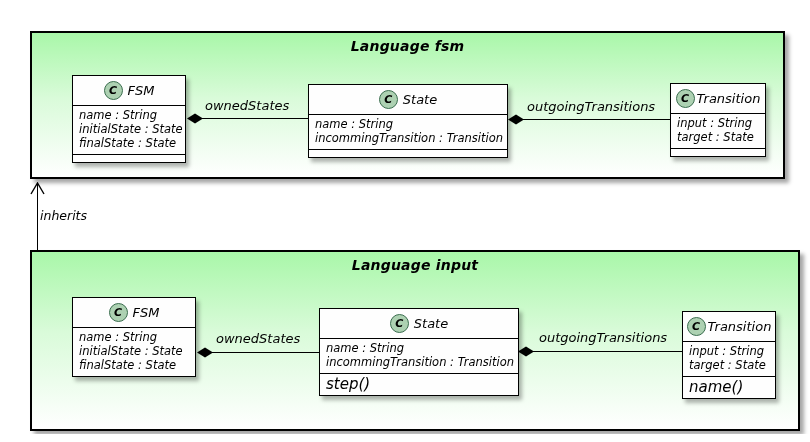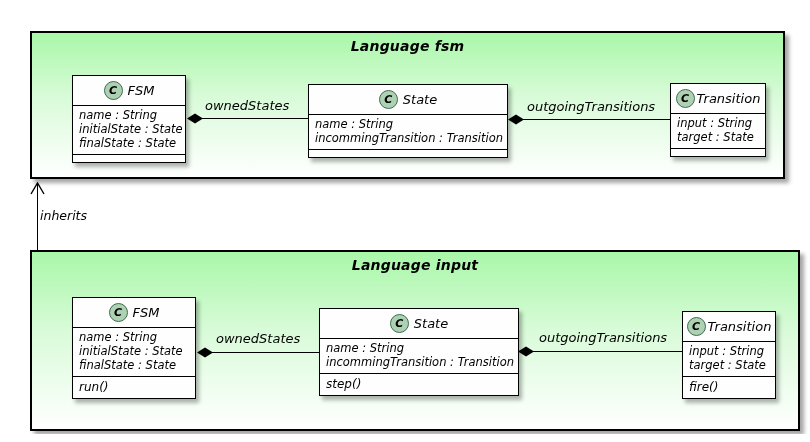--- a/index.html
+++ b/index.html
@@ -65,21 +65,21 @@
   .attrs {
     border-top: 1.5px solid #000;
     padding: 2px 4px 4px 6px;
     font-size: 11.5px;
     line-height: 14px;
     white-space: nowrap;
   }
   .methods {
     border-top: 1.5px solid #000;
     padding: 3px 4px 4px 6px;
-    font-size: 12px;
+    font-size: 15px;
     line-height: 14px;
     white-space: nowrap;
   }
   .methods.empty {
     height: 7px;
     padding: 0;
   }
   
   .hline {
     position: absolute;
@@ -176,23 +176,20 @@
   <div class="cls" style="left:72px; top:297px; width:124px;">
     <div class="cls-title">
       <span class="spot">C</span>
       <span>FSM</span>
     </div>
     <div class="attrs">
       <div>name : String</div>
       <div>initialState : State</div>
       <div>finalState : State</div>
     </div>
-    <div class="methods">
-      <div>run()</div>
-    </div>
   </div>
 
   <div class="cls" style="left:319px; top:308px; width:200px;">
     <div class="cls-title">
       <span class="spot">C</span>
       <span>State</span>
     </div>
     <div class="attrs">
       <div>name : String</div>
       <div>incommingTransition : Transition</div>
@@ -205,21 +202,21 @@
   <div class="cls" style="left:682px; top:311px; width:94px;">
     <div class="cls-title" style="gap:2px;">
       <span class="spot">C</span>
       <span>Transition</span>
     </div>
     <div class="attrs">
       <div>input : String</div>
       <div>target : State</div>
     </div>
     <div class="methods">
-      <div>fire()</div>
+      <div>name()</div>
     </div>
   </div>
 
   <div class="hline" style="left:200px; top:352px; width:119px;"></div>
   <svg class="shape" style="left:197px; top:347px;" width="16" height="11">
     <polygon points="0,5.5 8,0.5 16,5.5 8,10.5" fill="#000"></polygon>
   </svg>
   <div class="assoc-label" style="left:216px; top:331px;">ownedStates</div>
 
   <div class="hline" style="left:521px; top:351px; width:161px;"></div>

